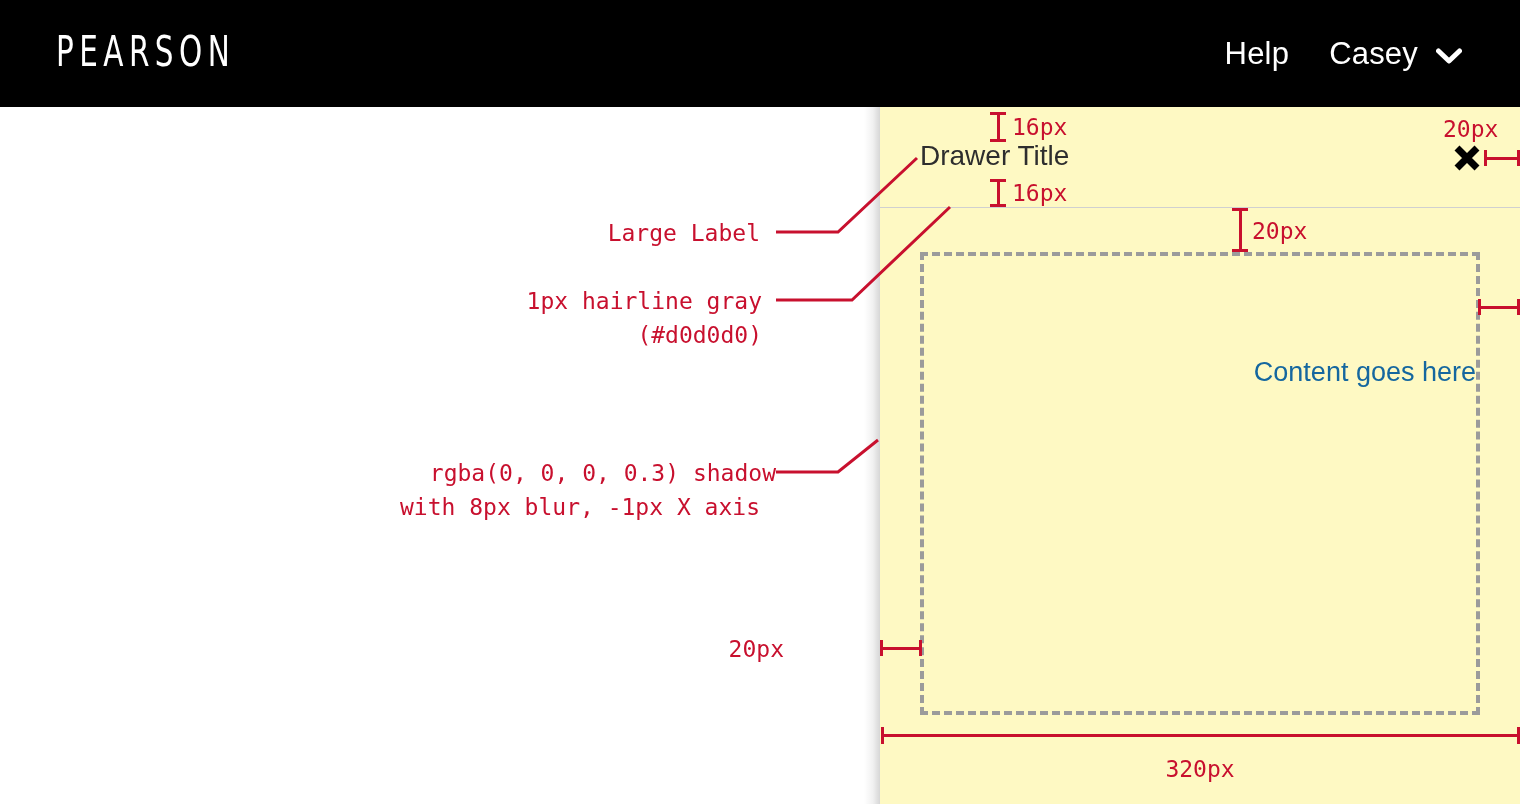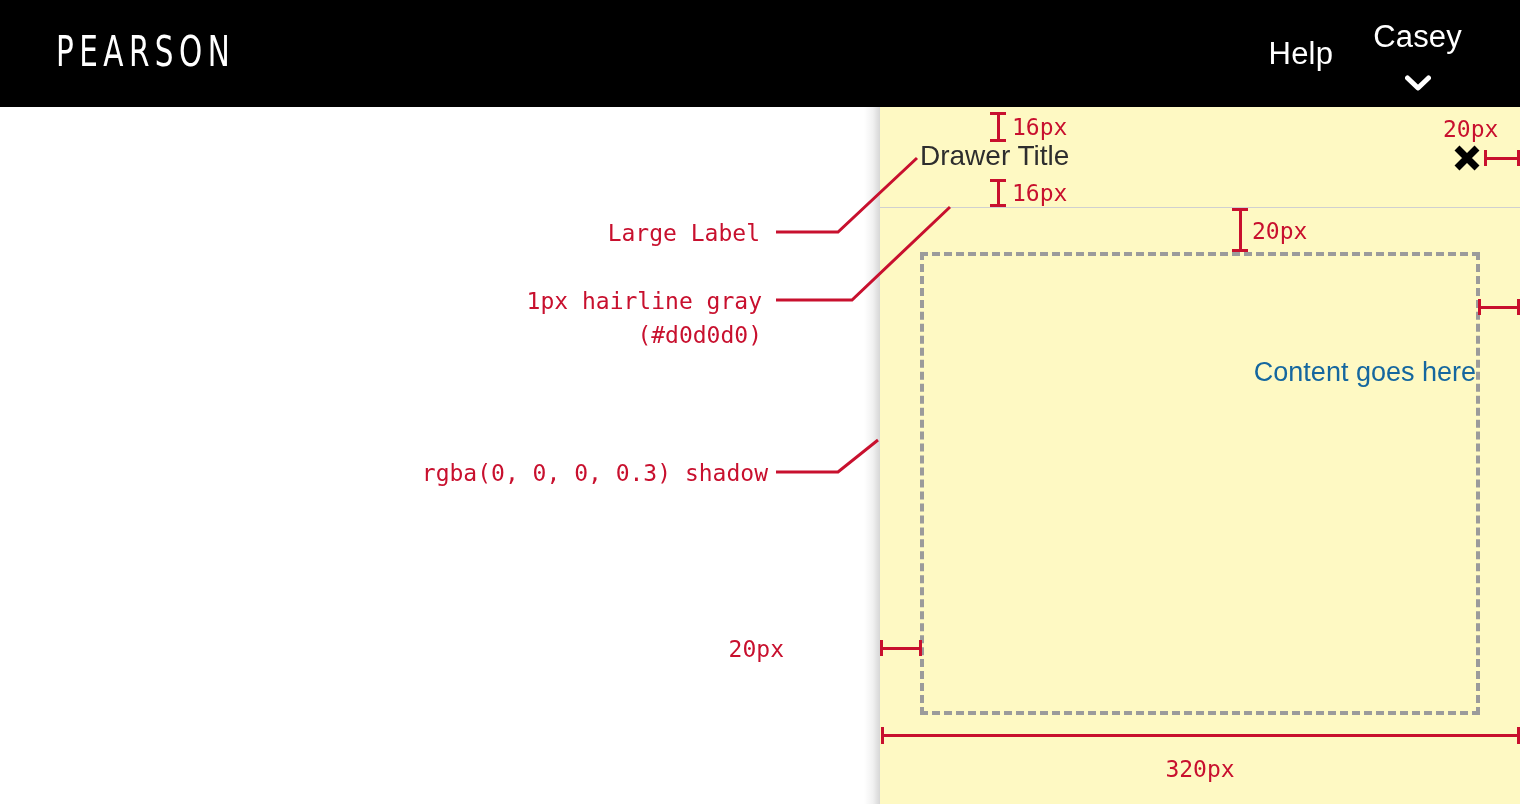--- a/index.html
+++ b/index.html
@@ -55,21 +55,20 @@
     font-size: 31px;
     font-weight: 400;
     line-height: 36px;
     white-space: nowrap;
     letter-spacing: 0.2px;
   }
   .user-menu {
     display: flex;
     align-items: center;
     gap: 18px;
-    flex-direction: column;
   }
   .chevron-down {
     display: inline-block;
     width: 26px;
     height: 16px;
     position: relative;
     top: 2px;
   }
   .chevron-down svg { display: block; }
 
@@ -246,18 +245,19 @@
 
   <div class="ann-label" style="left:1443px; top:112px;">20px</div>
 
   <div class="ann-label" style="left:1252px; top:214px;">20px</div>
 
   <div class="ann-label right" style="left:576px; top:216px; width:184px;">Large Label</div>
 
   <div class="ann-label right" style="left:400px; top:284px; width:362px;">1px hairline gray</div>
   <div class="ann-label right" style="left:400px; top:318px; width:362px;">(#d0d0d0)</div>
 
-  <div class="ann-label right" style="left:268px; top:456px; width:500px;">rgba(0, 0, 0, 0.3) shadow</div>
+  <div class="ann-label right" style="left:276px; top:456px; width:500px;">rgba(0, 0, 0, 0.3) shadow</div>
+  <div class="ann-label right" style="left:260px; top:490px; width:500px;">with 8px blur, -1px X axis</div>
 
   <div class="ann-label right" style="left:700px; top:632px; width:84px;">20px</div>
 
   <div class="ann-label center" style="left:1040px; top:752px; width:320px;">320px</div>
 </div>
 
 </body></html>

